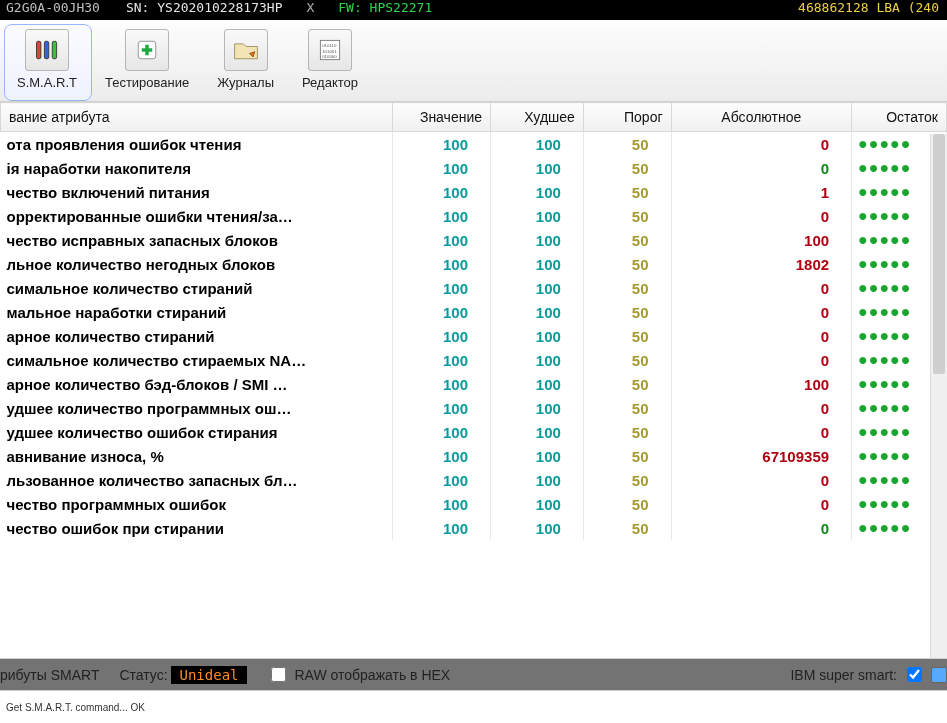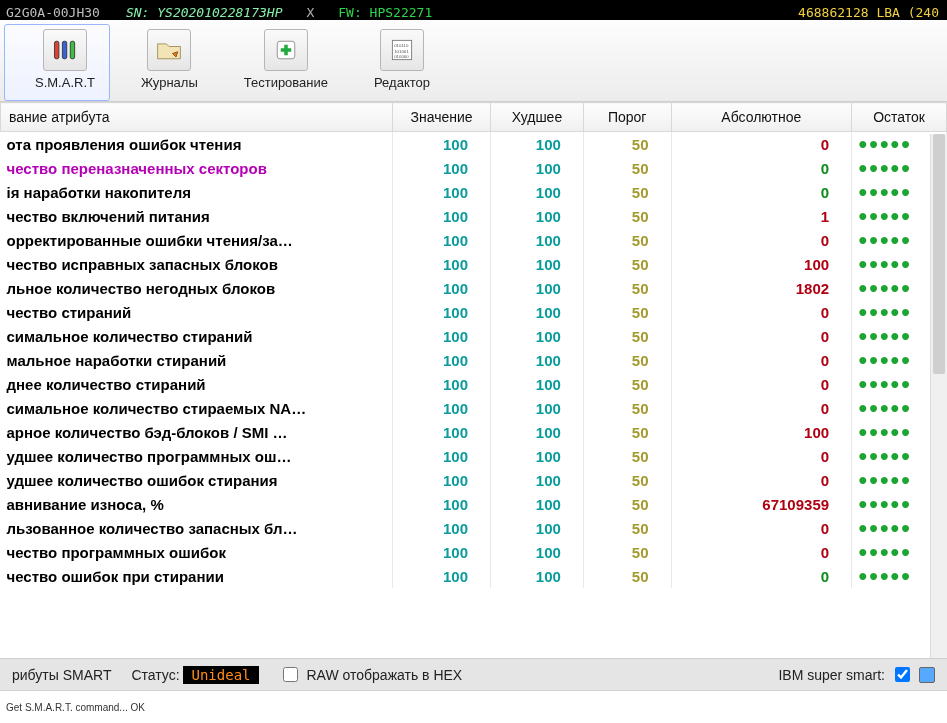--- a/index.html
+++ b/index.html
@@ -11,52 +11,52 @@
     overflow: hidden;
     background: #fff;
   }
 
   
   .title-bar {
     height: 20px;
     background: #000;
     color: #bfbfbf;
     display: flex;
-    align-items: flex-end;
+    align-items: flex-start;
     font-family: "Consolas", monospace;
     font-size: 13px;
     padding: 0;
     gap: 14px;
     white-space: nowrap;
   }
   .title-bar .seg { padding: 0 6px; }
-  .title-bar .sn  { color: #86efac; font-style: italic; }
+  .title-bar .sn  { color: #e5e5e5; }
   .title-bar .x   { color: #b0b0b0; padding: 0 4px; }
   .title-bar .fw  { color: #2bd64b; }
   .title-bar .lba { color: #f0d040; margin-left: auto; padding-right: 8px; }
 
   
   .toolbar {
     height: 82px;
     background: linear-gradient(#fdfdfd,#ececec);
     border-bottom: 1px solid #cfcfcf;
     display: flex;
     align-items: stretch;
     padding: 4px 4px 0 4px;
   }
   .tool-btn {
     display: flex;
     flex-direction: column;
     align-items: center;
     justify-content: flex-start;
-    padding: 4px 14px 0 30px;
+    padding: 4px 14px 0 12px;
     color: #222;
     cursor: pointer;
     border: 1px solid transparent;
-    border-radius: 3px;
+    border-radius: 8px;
   }
   .tool-btn.active {
     background: linear-gradient(#fcfcff,#eef2ff);
     border: 1px solid #9bb6ff;
   }
   .tool-btn .icon-box {
     width: 44px; height: 42px;
     border: 1px solid #b6b6b6;
     border-radius: 3px;
     background: linear-gradient(#fafafa,#e6e6e6);
@@ -83,21 +83,21 @@
     background: linear-gradient(#fdfdfd,#f0f0f0);
     border: 1px solid #d8d8d8;
     font-weight: normal;
     font-size: 14px;
     padding: 6px 8px;
     text-align: left;
     color: #111;
     white-space: nowrap;
     overflow: hidden;
   }
-  thead th.num { text-align: center; }
+  thead th.num { text-align: right; }
   thead th.abs { text-align: center; }
   tbody td {
     border-right: 1px solid #e8e8e8;
     padding: 3px 8px 2px 8px;
     font-size: 15px;
     font-weight: bold;
     white-space: nowrap;
     overflow: hidden;
     text-overflow: ellipsis;
   }
@@ -121,28 +121,28 @@
   .scroll .thumb {
     position:absolute; left:2px; right:2px;
     top:0; height:240px;
     background:#cfcfcf;
     border-radius:2px;
   }
 
   
   .bottom-bar {
     height: 32px;
-    background: #e5e5e5;
+    background: #737373;
     border-bottom: 1px solid #cfcfcf;
     display:flex;
     align-items:center;
     font-size:14px;
     color:#222;
     gap: 20px;
-    padding: 0 12px;
+    padding: 0 0;
   }
   .bottom-bar .status-box {
     background:#000; color:#ff8c1a;
     padding: 1px 8px;
     font-family: monospace;
   }
   .bottom-bar label { display:flex; align-items:center; gap:6px;}
   .bottom-bar input[type=checkbox]{ width:15px; height:15px; }
   .bottom-bar .ibm { margin-left:auto; display:flex; align-items:center; gap:6px;}
   .bottom-bar .blue-sq {
@@ -179,36 +179,36 @@
         <rect x="13" y="6" width="5" height="20" rx="2" fill="#3a62d4" stroke="#333"></rect>
         <rect x="22" y="6" width="5" height="20" rx="2" fill="#3fbf3f" stroke="#333"></rect>
       </svg>
     </div>
     <span class="lbl">S.M.A.R.T</span>
   </div>
 
   <div class="tool-btn">
     <div class="icon-box">
       <svg viewBox="0 0 32 32">
-        <path d="M3 9h10l3 3h13v14H3z" fill="#f3e4b5" stroke="#9a8a55"></path>
-        <path d="M20 20l6-2-2 6-4-4z" fill="#e07b20" stroke="#8a4a10"></path>
-      </svg>
-    </div>
-    <span class="lbl">Журналы</span>
-  </div>
-
-  <div class="tool-btn">
-    <div class="icon-box">
-      <svg viewBox="0 0 32 32">
         <rect x="6" y="6" width="20" height="20" rx="3" fill="#fff" stroke="#888"></rect>
         <rect x="14" y="10" width="4" height="12" fill="#1faa3e"></rect>
         <rect x="10" y="14" width="12" height="4" fill="#1faa3e"></rect>
       </svg>
     </div>
     <span class="lbl">Тестирование</span>
+  </div>
+
+  <div class="tool-btn">
+    <div class="icon-box">
+      <svg viewBox="0 0 32 32">
+        <path d="M3 9h10l3 3h13v14H3z" fill="#f3e4b5" stroke="#9a8a55"></path>
+        <path d="M20 20l6-2-2 6-4-4z" fill="#e07b20" stroke="#8a4a10"></path>
+      </svg>
+    </div>
+    <span class="lbl">Журналы</span>
   </div>
 
   <div class="tool-btn">
     <div class="icon-box">
       <svg viewBox="0 0 32 32">
         <rect x="5" y="5" width="22" height="22" fill="#fff" stroke="#777"></rect>
         <text x="7" y="13" font-size="5" fill="#555">010110</text>
         <text x="7" y="19" font-size="5" fill="#555">101001</text>
         <text x="7" y="25" font-size="5" fill="#555">010000</text>
       </svg>
@@ -243,36 +243,28 @@
     <tbody id="smart-tbody">
         <tr>
           <td class="attr-name">ота проявления ошибок чтения</td>
           <td class="val">100</td>
           <td class="worst">100</td>
           <td class="thr">50</td>
           <td class="abs red">0</td>
           <td class="rem">●●●●●</td>
         </tr>
         <tr>
-          <td class="attr-name purple">чество переназначенных секторов</td>
+          <td class="attr-name">ія наработки накопителя</td>
           <td class="val">100</td>
           <td class="worst">100</td>
           <td class="thr">50</td>
           <td class="abs green">0</td>
           <td class="rem">●●●●●</td>
         </tr>
         <tr>
-          <td class="attr-name">ія наработки накопителя</td>
-          <td class="val">100</td>
-          <td class="worst">100</td>
-          <td class="thr">50</td>
-          <td class="abs green">0</td>
-          <td class="rem">●●●●●</td>
-        </tr>
-        <tr>
           <td class="attr-name">чество включений питания</td>
           <td class="val">100</td>
           <td class="worst">100</td>
           <td class="thr">50</td>
           <td class="abs red">1</td>
           <td class="rem">●●●●●</td>
         </tr>
         <tr>
           <td class="attr-name">орректированные ошибки чтения/за…</td>
           <td class="val">100</td>
@@ -291,45 +283,37 @@
         </tr>
         <tr>
           <td class="attr-name">льное количество негодных блоков</td>
           <td class="val">100</td>
           <td class="worst">100</td>
           <td class="thr">50</td>
           <td class="abs red">1802</td>
           <td class="rem">●●●●●</td>
         </tr>
         <tr>
-          <td class="attr-name">чество стираний</td>
-          <td class="val">100</td>
-          <td class="worst">100</td>
-          <td class="thr">50</td>
-          <td class="abs red">0</td>
-          <td class="rem">●●●●●</td>
-        </tr>
-        <tr>
           <td class="attr-name">симальное количество стираний</td>
           <td class="val">100</td>
           <td class="worst">100</td>
           <td class="thr">50</td>
           <td class="abs red">0</td>
           <td class="rem">●●●●●</td>
         </tr>
         <tr>
           <td class="attr-name">мальное наработки стираний</td>
           <td class="val">100</td>
           <td class="worst">100</td>
           <td class="thr">50</td>
           <td class="abs red">0</td>
           <td class="rem">●●●●●</td>
         </tr>
         <tr>
-          <td class="attr-name">днее количество стираний</td>
+          <td class="attr-name">арное количество стираний</td>
           <td class="val">100</td>
           <td class="worst">100</td>
           <td class="thr">50</td>
           <td class="abs red">0</td>
           <td class="rem">●●●●●</td>
         </tr>
         <tr>
           <td class="attr-name">симальное количество стираемых NA…</td>
           <td class="val">100</td>
           <td class="worst">100</td>

